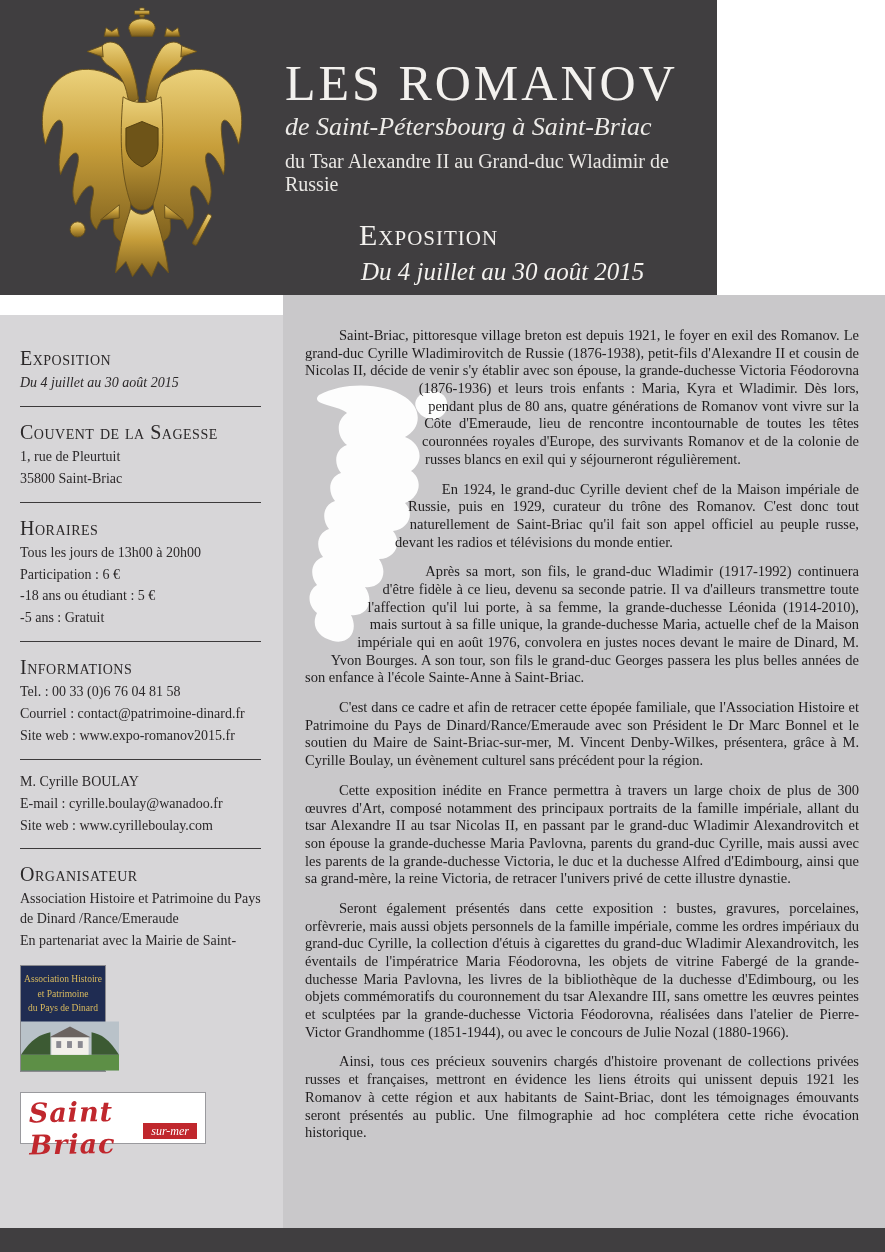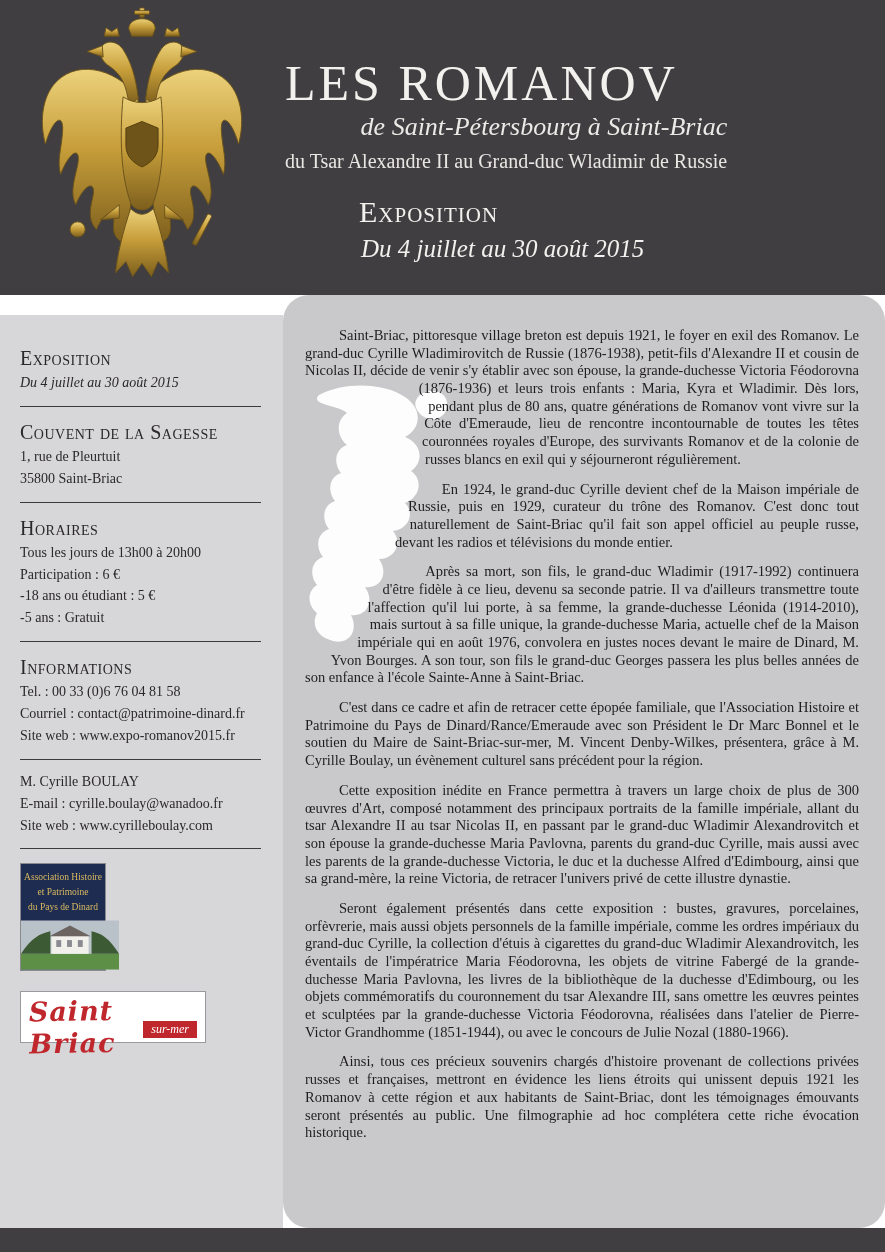--- a/index.html
+++ b/index.html
@@ -2,25 +2,25 @@
 <html lang="fr"><head>
 <meta charset="utf-8">
 <style>
   * { margin:0; padding:0; box-sizing:border-box; }
   html,body { background:#ffffff; }
   body { font-family:"Liberation Serif", serif; }
 
   .page { position:relative; width:885px; height:1252px; background:#ffffff; overflow:hidden; }
 
   
-  .header { position:absolute; left:0; top:0; width:885px; height:295px; background:#403e40; }
+  .header { position:absolute; left:0; top:0; width:717px; height:295px; background:#403e40; }
   .eagle { position:absolute; left:26px; top:6px; width:232px; height:284px; }
   .titles { position:absolute; left:285px; top:56px; color:#f3f1ee; }
   .title { font-size:50px; font-weight:normal; letter-spacing:3px; line-height:1.08; }
-  .sub1 { font-size:26px; font-style:italic; margin-top:2px; color:#eceae7;text-align:right; }
+  .sub1 { font-size:26px; font-style:italic; margin-top:2px; color:#eceae7; }
   .sub2 { font-size:20px; margin-top:8px; color:#e9e7e4; }
   .expo { font-size:30px; font-variant:small-caps; letter-spacing:1px; margin:22px 0 0 74px; }
   .dates { font-size:25px; font-style:italic; margin:6px 0 0 76px; }
 
   
   .sidebar { position:absolute; left:0; top:315px; width:283px; height:913px; background:#d7d6d8;
              color:#2b2829; padding:30px 18px 0 20px; overflow:hidden; }
   .sb-h { font-variant:small-caps; font-weight:normal; font-size:20px; letter-spacing:0.5px; line-height:1.3; }
   .sb-line { font-size:14px; line-height:1.42; margin-top:2px; }
   .sb-line.it { font-style:italic; }
@@ -34,21 +34,21 @@
   
   .sb-logo { position:relative; width:186px; height:52px; margin-top:20px; background:#ffffff;
              border:1px solid #9a9a9e; padding:3px 8px; }
   .sb-name { color:#c0272d; font-family:"DejaVu Serif", serif; font-style:italic; font-weight:bold;
              font-size:27px; letter-spacing:1px; line-height:1.2; transform:rotate(-1deg); }
   .sb-sub { position:absolute; right:8px; bottom:4px; background:#c0272d; color:#ffffff;
             font-style:italic; font-size:12px; line-height:1.2; padding:1px 8px; }
 
   
   .main { position:absolute; left:283px; top:295px; width:602px; height:933px; background:#c9c8ca;
-          color:#1f1d1e; padding:32px 26px 0 22px; overflow:hidden;border-radius:26px; }
+          color:#1f1d1e; padding:32px 26px 0 22px; overflow:hidden; }
   .main p { font-size:14.5px; line-height:1.22; text-align:justify; text-indent:34px; margin-bottom:12px; }
   .map-float { float:left; width:148px; height:332px; margin-right:6px;
                shape-outside: polygon(0 17%, 64% 17%, 80% 24%, 72% 32%, 78% 40%, 60% 50%, 68% 58%, 50% 66%, 56% 74%, 38% 82%, 42% 90%, 16% 98%, 0 98%); }
   .map-float svg { display:block; margin-top:58px; }
 
   
   .footer { position:absolute; left:0; bottom:0; width:885px; height:24px; background:#403e40; }
 </style>
 </head>
 <body>
@@ -128,20 +128,25 @@
     </section>
     <hr class="sb-div">
 
     <section>
       <p class="sb-line">M. Cyrille BOULAY</p>
       <p class="sb-line">E-mail : cyrille.boulay@wanadoo.fr</p>
       <p class="sb-line">Site web : www.cyrilleboulay.com</p>
     </section>
     <hr class="sb-div">
 
+    <section>
+      <h2 class="sb-h">Organisateur</h2>
+      <p class="sb-line">Association Histoire et Patrimoine du Pays de Dinard /Rance/Emeraude</p>
+      <p class="sb-line">En partenariat avec la Mairie de Saint-</p>
+    </section>
 
     <div class="assoc-logo">
       <div class="assoc-text">
         <div>Association Histoire</div>
         <div>et Patrimoine</div>
         <div>du Pays de Dinard</div>
       </div>
       <div class="assoc-photo">
         <svg viewBox="0 0 100 50" width="98" height="50" aria-hidden="true">
           <rect width="100" height="50" fill="#b9c2c9"></rect>

